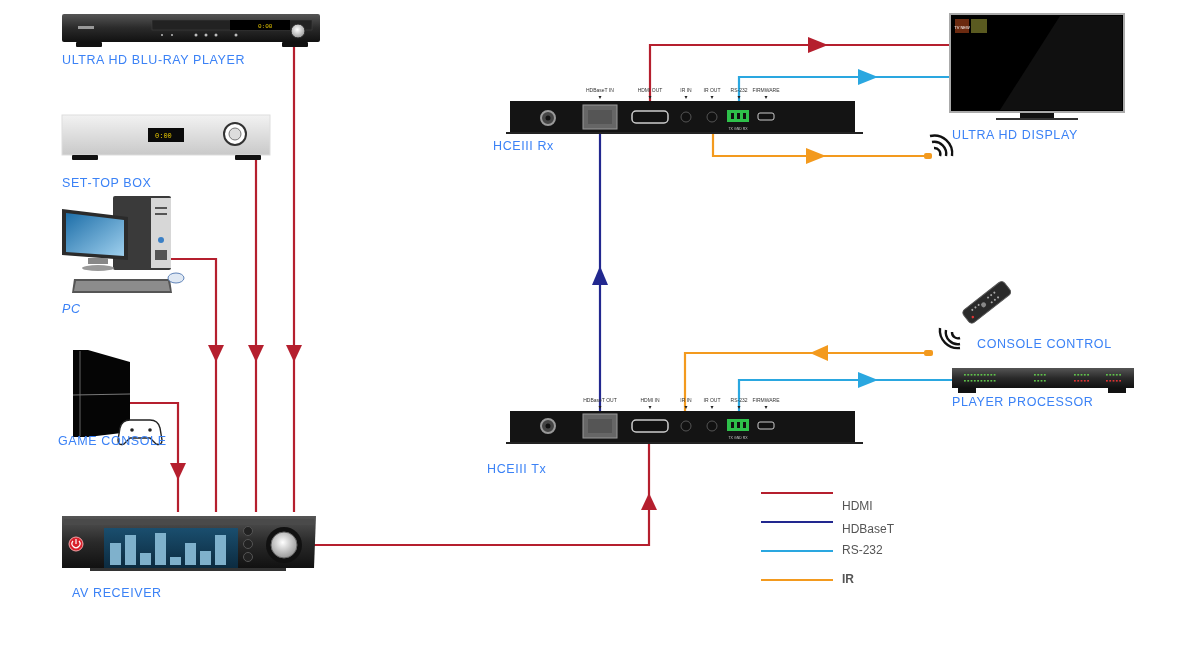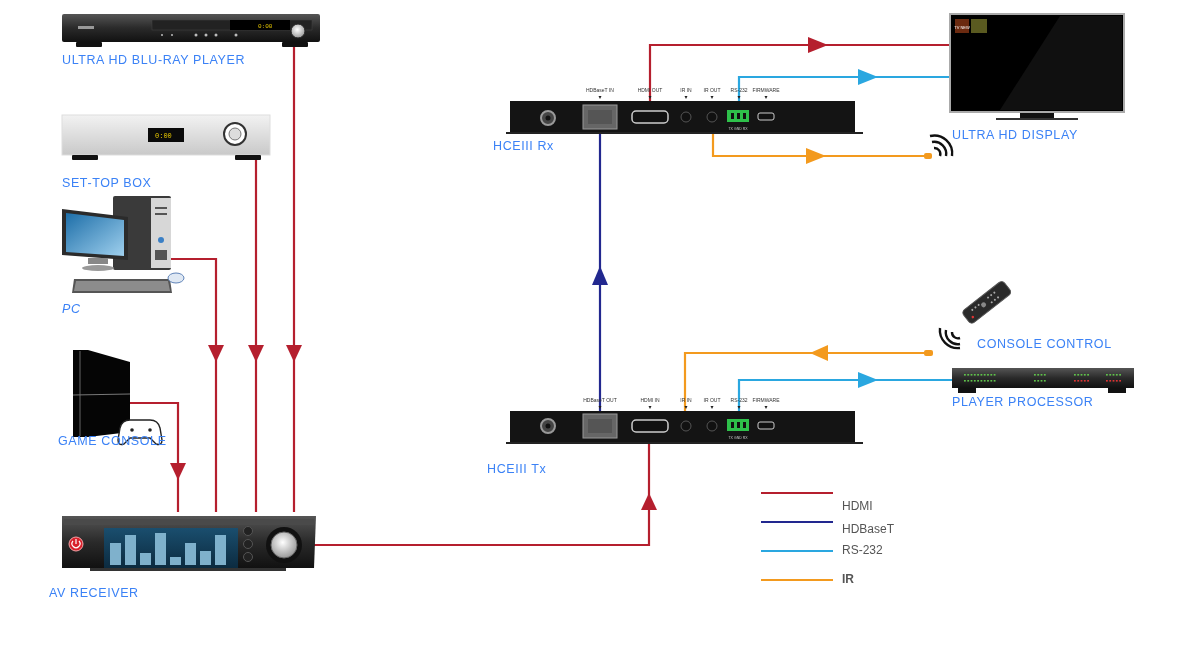--- a/index.html
+++ b/index.html
@@ -321,21 +321,21 @@
       <line x1="761" x2="833" y1="522" y2="522" stroke="#22288f"></line>
       <line x1="761" x2="833" y1="551" y2="551" stroke="#2aa7e0"></line>
       <line x1="761" x2="833" y1="580" y2="580" stroke="#f39a1e"></line>
     </g>
 </svg>
 
 <div class="lbl" style="left:62px;top:53px;">ULTRA HD BLU-RAY PLAYER</div>
 <div class="lbl" style="left:62px;top:164px;margin-top:12px;">SET-TOP BOX</div>
 <div class="lbl" style="left:62px;top:302px;font-style:italic;">PC</div>
 <div class="lbl" style="left:58px;top:434px;">GAME CONSOLE</div>
-<div class="lbl" style="left:49px;top:586px;">AV RECEIVER</div>
+<div class="lbl" style="left:72px;top:586px;">AV RECEIVER</div>
 <div class="lbl" style="left:493px;top:139px;">HCEIII Rx</div>
 <div class="lbl" style="left:487px;top:462px;">HCEIII Tx</div>
 <div class="lbl" style="left:952px;top:128px;">ULTRA HD DISPLAY</div>
 <div class="lbl" style="left:977px;top:337px;">CONSOLE CONTROL</div>
 <div class="lbl" style="left:952px;top:395px;">PLAYER PROCESSOR</div>
 
 <div>
   <div class="legend-text" style="left:842px;top:499px;">HDMI</div>
   <div class="legend-text" style="left:842px;top:514px;margin-top:8px;">HDBaseT</div>
   <div class="legend-text" style="left:842px;top:543px;">RS-232</div>

